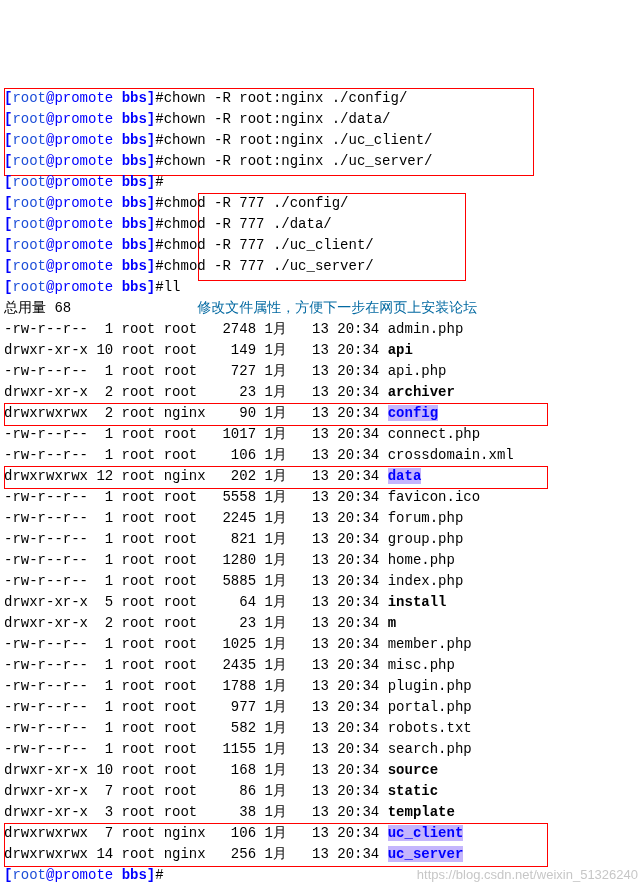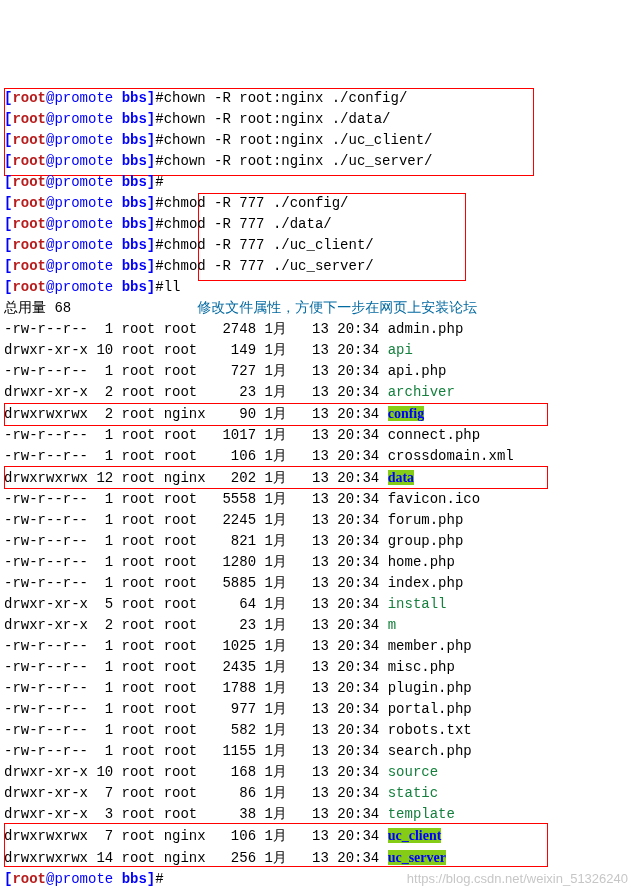--- a/index.html
+++ b/index.html
@@ -6,32 +6,32 @@
     font-family: "Courier New", monospace;
     font-size: 14px;
     background: #ffffff;
     margin: 0;
     padding: 4px;
     white-space: pre;
     line-height: 1.5;
     position: relative;
   }
   .prompt-bracket { color: #0000ff; font-weight: bold; }
-  .prompt-user { color: #b91c1c; font-weight: bold; }
+  .prompt-user { color: #1d4ed8; font-weight: normal; }
   .prompt-host { color: #0000ff; font-weight: normal; }
   .prompt-dir { color: #0000ff; font-weight: bold; }
   .cmd { color: #000000; }
-  .dir-blue { color: #15803d; font-weight: normal; }
-  .hl-green { background: #84cc16; color: #0000ff; font-weight: bold; font-family: Liberation Serif, serif; }
+  .dir-blue { color: #000000; font-weight: bold; }
+  .hl-green { background: #c4b5fd; color: #0000ff; font-weight: bold; }
   .annotation { color: #0369a1; }
   .line { position: relative; }
   .box-red { border: 1px solid #ff0000; position: absolute; pointer-events: none; }
   .watermark {
     position: absolute;
-    right: 10px;
+    right: 0;
     color: rgba(128,128,128,0.45);
     font-family: Arial, sans-serif;
     font-size: 13px;
   }
 </style>
 </head>
 <body>
 
 
 

